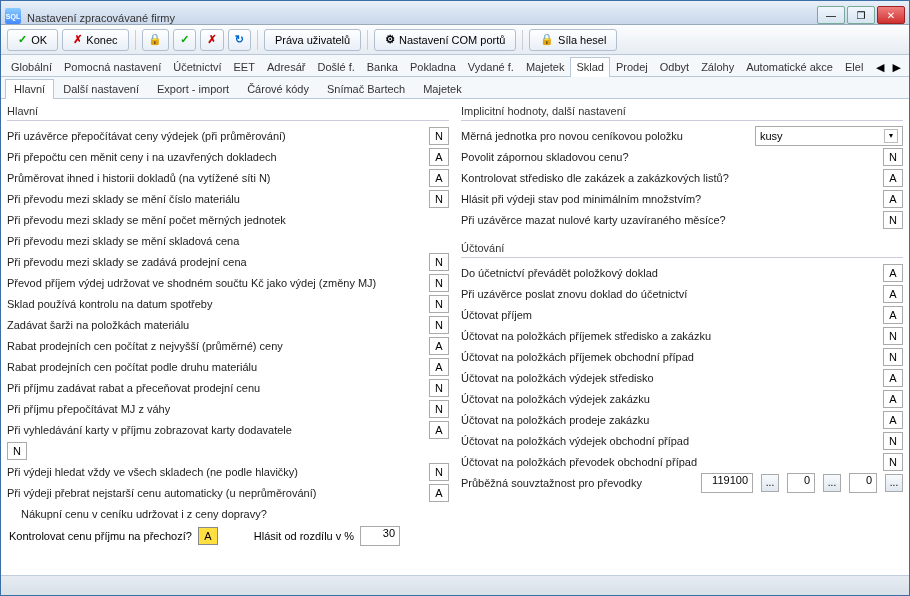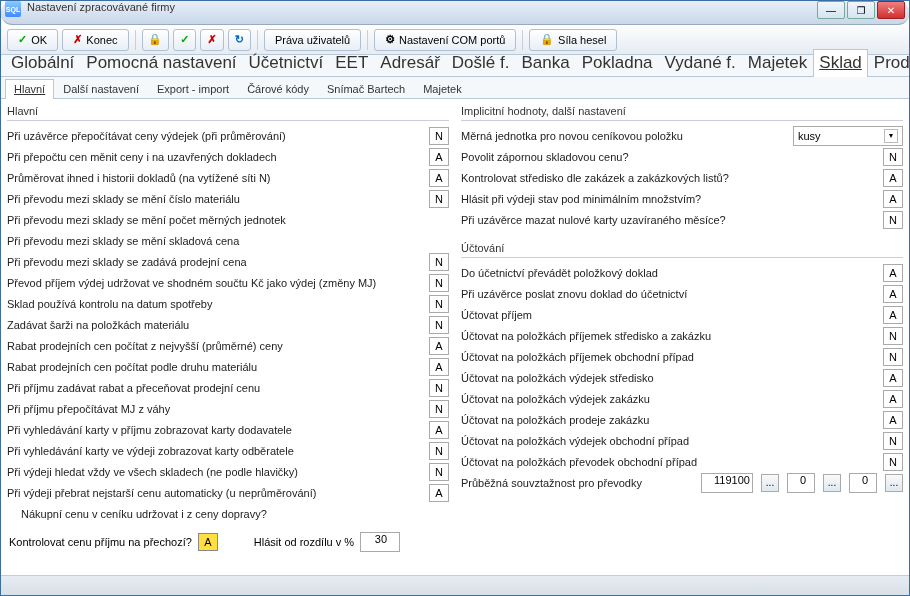--- a/index.html
+++ b/index.html
@@ -17,24 +17,23 @@
   height: 596px;
   background: #fff;
   border: 1px solid #3a6ea5;
   display: flex;
   flex-direction: column;
 }
 .titlebar {
   background: linear-gradient(#e8eff8, #c8d7ea);
   height: 24px;
   display: flex;
-  align-items: flex-start;
+  align-items: flex-end;
   padding: 0 4px;
   border-bottom: 1px solid #9ab;
-  border-radius: 11px;
 }
 .titlebar .app-icon {
   width: 16px; height: 16px;
   background: linear-gradient(#8cf,#48f);
   border-radius: 2px;
   margin-right: 6px;
   font-size: 7px;
   color: #fff;
   display: flex;
   align-items: center;
@@ -97,23 +96,22 @@
   border-bottom: none;
   position: relative;
   top: 1px;
   white-space: nowrap;
   font-size: 11px;
 }
 .tab.active {
   background: #fff;
   border-color: #b8c8d8;
   border-bottom-color: #fff;
-  text-decoration: underline;
-}
-.tabs-main .tab { padding: 3px 5px 4px; font-size: 17px; }
+}
+.tabs-main .tab { padding: 3px 5px 4px; font-size: 11px; }
 .nav-arrows {
   margin-left: auto;
   display: flex;
   padding-right: 4px;
 }
 .nav-arrow {
   padding: 2px 4px;
   cursor: pointer;
 }
 
@@ -154,55 +152,55 @@
   background: #fff;
   font-size: 11px;
 }
 .val-box.hl {
   background: #ffe040;
   border-color: #888;
 }
 .combo {
   border: 1px solid #aaa;
   height: 20px;
-  width: 110px;
+  width: 148px;
   display: flex;
   align-items: center;
   padding: 0 4px;
   justify-content: space-between;
 }
 .combo .arrow {
   border: 1px solid #bbb;
   height: 14px; width: 14px;
   display: flex; align-items: center; justify-content: center;
   font-size: 8px;
 }
 .num-input {
   border: 1px solid #aaa;
   height: 20px;
-  padding: 0 12px;
+  padding: 0 4px;
   text-align: right;
 }
 .btn-ellipsis {
   width: 18px; height: 18px;
   border: 1px solid #aaa;
   background: linear-gradient(#f8fafc,#e0e8f0);
   display: flex; align-items: center; justify-content: center;
   font-size: 10px;
 }
 .footer-space {
   height: 20px;
   background: linear-gradient(#e6ecf2,#d8e0e8);
   border-top: 1px solid #c0cddc;
 }
 .bottom-row {
   display: flex;
   align-items: center;
   gap: 6px;
-  margin-top: 6px;
+  margin-top: 0;
   padding: 2px;
 }
 .faded {
   color: #999;
   margin-left: 14px;
 }
 </style>
 </head>
 <body>
 
@@ -343,21 +341,20 @@
           </div>
           <div class="row">
             <span class="label">Při příjmu přepočítávat MJ z váhy</span>
             <span class="val-box">N</span>
           </div>
           <div class="row">
             <span class="label">Při vyhledávání karty v příjmu zobrazovat karty dodavatele</span>
             <span class="val-box">A</span>
           </div>
           <div class="row">
-            <span class="label">Při vyhledávání karty ve výdeji zobrazovat karty odběratele</span>
             <span class="val-box">N</span>
           </div>
           <div class="row">
             <span class="label">Při výdeji hledat vždy ve všech skladech (ne podle hlavičky)</span>
             <span class="val-box">N</span>
           </div>
           <div class="row">
             <span class="label">Při výdeji přebrat nejstarší cenu automaticky (u neprůměrování)</span>
             <span class="val-box">A</span>
           </div>

